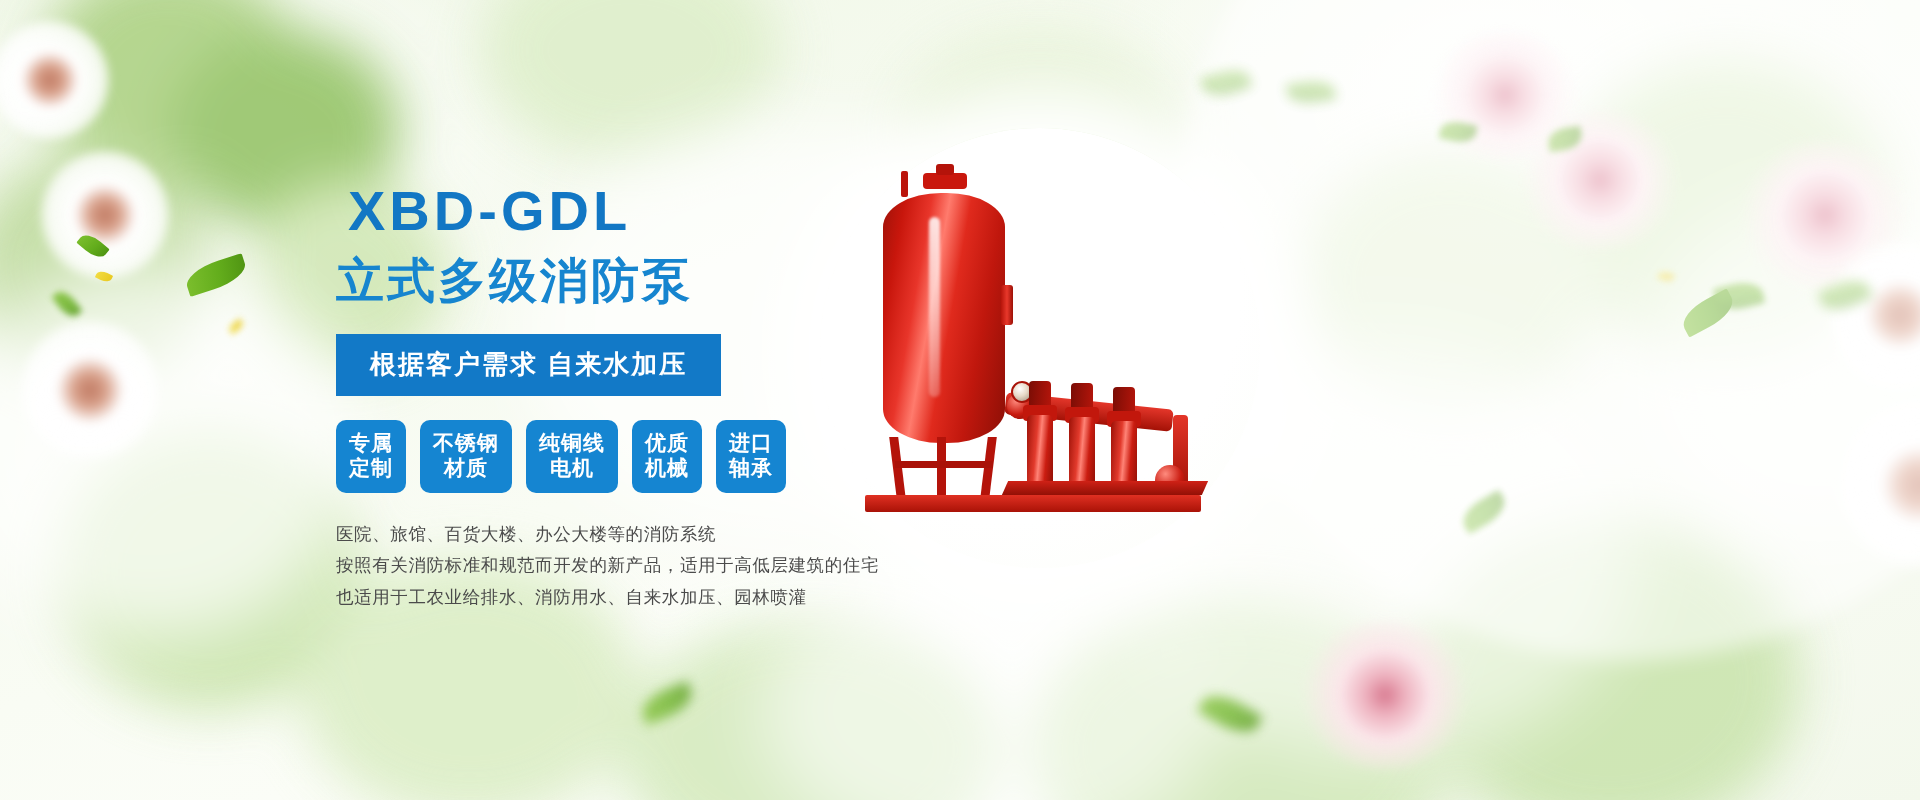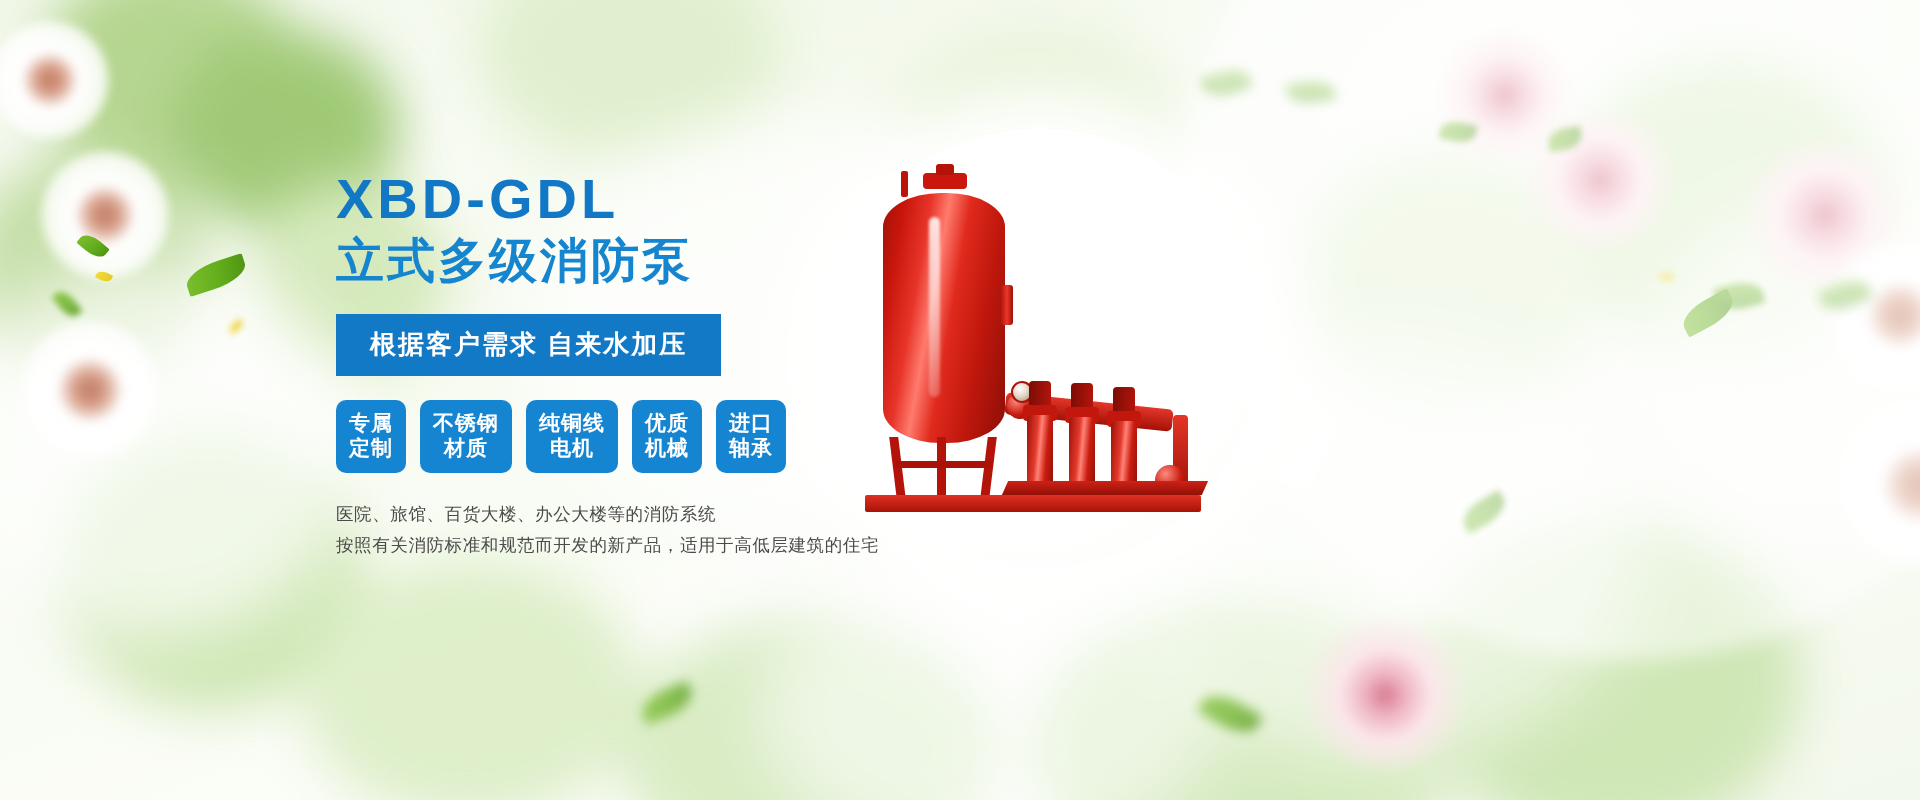--- a/index.html
+++ b/index.html
@@ -93,21 +93,21 @@
     left: 336px;
     top: 170px;
     width: 560px;
   }
   .title {
     color: #1277c4;
     font-size: 56px;
     font-weight: bold;
     letter-spacing: 4px;
     line-height: 1.05;
-    margin: 0;
+    margin: 12px;
     white-space: nowrap;
   }
   .subtitle {
     color: #1685cf;
     font-size: 48px;
     font-weight: bold;
     letter-spacing: 3px;
     line-height: 1.15;
     margin: 4px 0 0 0;
     white-space: nowrap;
@@ -426,16 +426,17 @@
       </div>
       <div class="badge">
         <span class="l1">进口</span>
         <span class="l2">轴承</span>
       </div>
     </div>
 
     <div class="desc">
       <div>医院、旅馆、百货大楼、办公大楼等的消防系统</div>
       <div>按照有关消防标准和规范而开发的新产品，适用于高低层建筑的住宅</div>
+      <div>也适用于工农业给排水、消防用水、自来水加压、园林喷灌</div>
     </div>
 
   </div>
 </div>
 
 </body></html>

